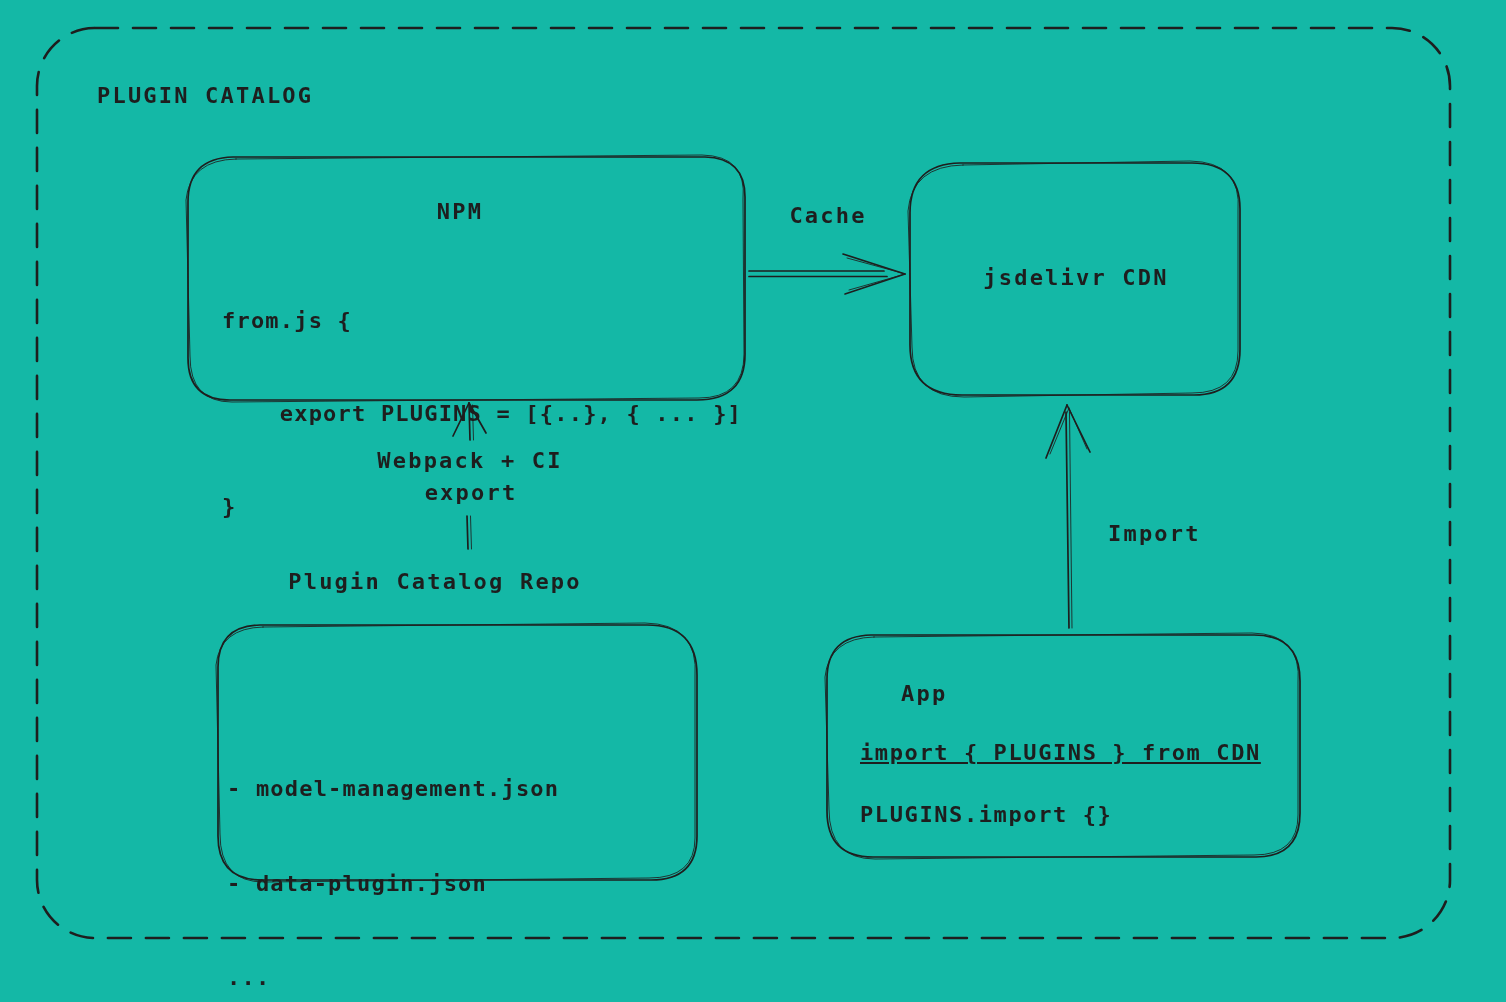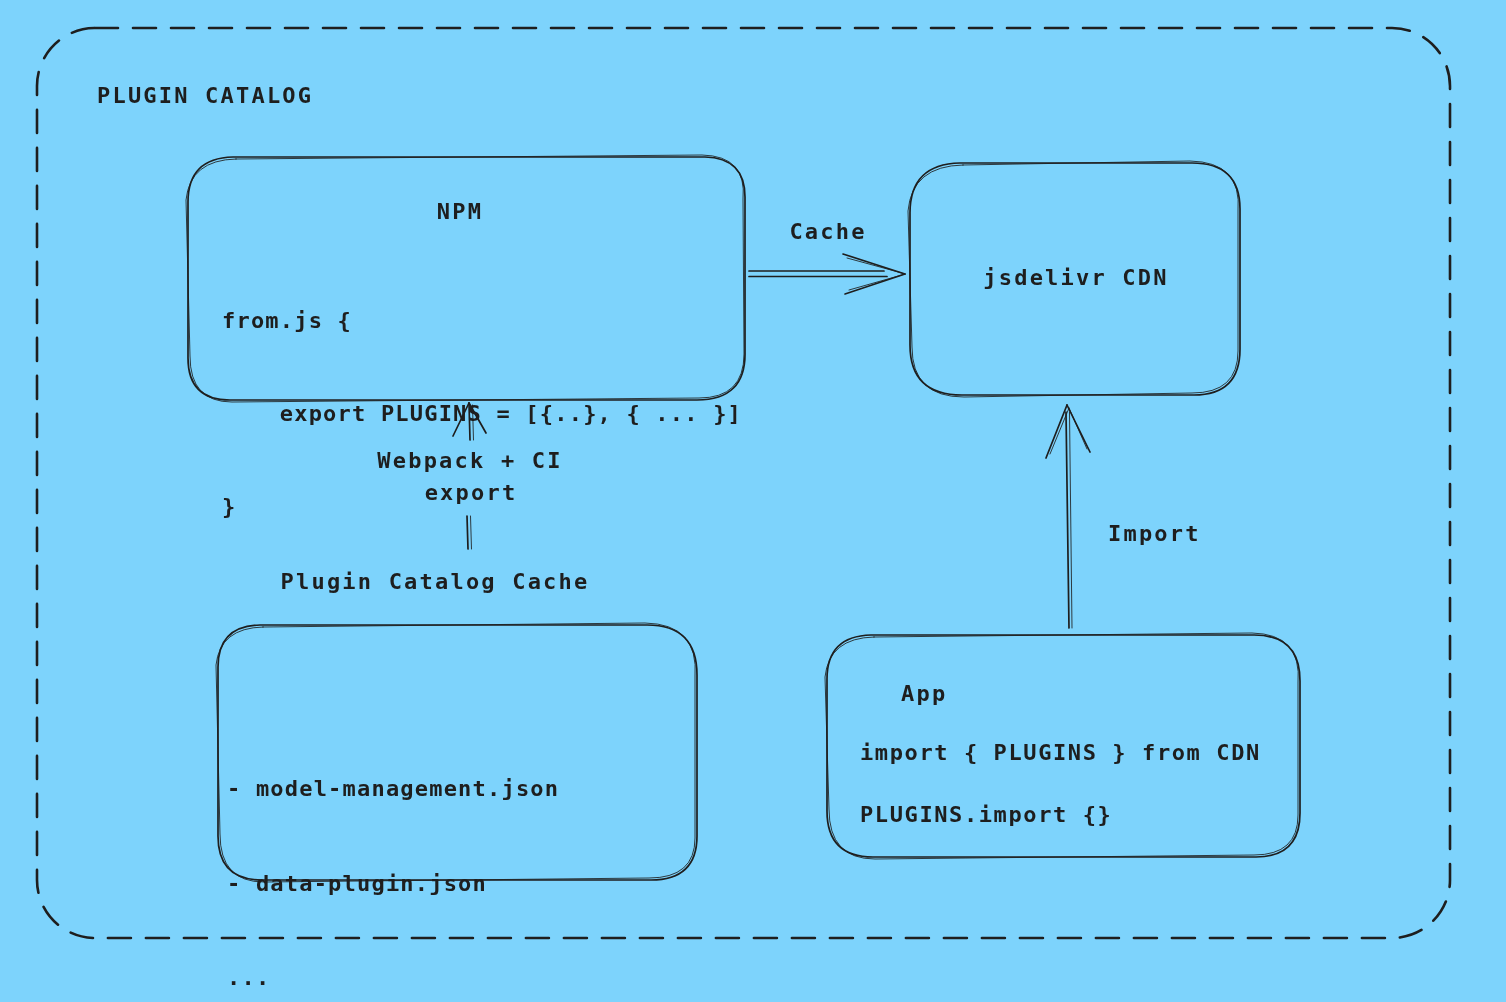--- a/index.html
+++ b/index.html
@@ -1,20 +1,20 @@
 <!DOCTYPE html>
 <html><head>
 <meta charset="utf-8">
 <style>
   html, body { margin: 0; padding: 0; background: #ffffff; }
   .canvas {
     position: relative;
     width: 1506px;
     height: 1002px;
-    background: #7dd3fc;
+    background: #14b8a6;
     overflow: hidden;
     font-family: "DejaVu Sans Mono", "Liberation Mono", monospace;
     color: #1e1e1e;
   }
   .shapes {
     position: absolute;
     left: 0; top: 0;
     width: 1506px; height: 1002px;
   }
   .shapes path, .shapes rect {
@@ -97,33 +97,33 @@
 
   <div class="t" style="left:97px; top:83px;">PLUGIN CATALOG</div>
 
   <div class="t center" style="left:460px; top:199px;">NPM</div>
   <div class="t code" style="left:222px; top:243px;">
     <div>from.js {</div>
     <div>    export PLUGINS = [{..}, { ... }]</div>
     <div>}</div>
   </div>
 
-  <div class="t center" style="left:828px; top:203px;margin-top:16px;">Cache</div>
+  <div class="t center" style="left:828px; top:203px;">Cache</div>
 
   <div class="t center" style="left:1076px; top:265px;">jsdelivr CDN</div>
 
   <div class="t center" style="left:470px; top:448px;">Webpack + CI</div>
   <div class="t center" style="left:471px; top:480px;">export</div>
 
-  <div class="t center" style="left:435px; top:569px;">Plugin Catalog Cache</div>
+  <div class="t center" style="left:435px; top:569px;">Plugin Catalog Repo</div>
   <div class="t code-lines" style="left:227px; top:710px;">
     <div>- model-management.json</div>
     <div>- data-plugin.json</div>
     <div>...</div>
   </div>
 
   <div class="t" style="left:862px; top:681px;margin-left:39px;">App</div>
-  <div class="t" style="left:860px; top:740px; letter-spacing:1.6px;">import { PLUGINS } from CDN</div>
+  <div class="t" style="left:860px; top:740px; letter-spacing:1.6px;text-decoration:underline;">import { PLUGINS } from CDN</div>
   <div class="t" style="left:860px; top:802px; letter-spacing:1.6px;">PLUGINS.import {}</div>
 
   <div class="t" style="left:1108px; top:521px;">Import</div>
 
 </div>
 
 </body></html>

